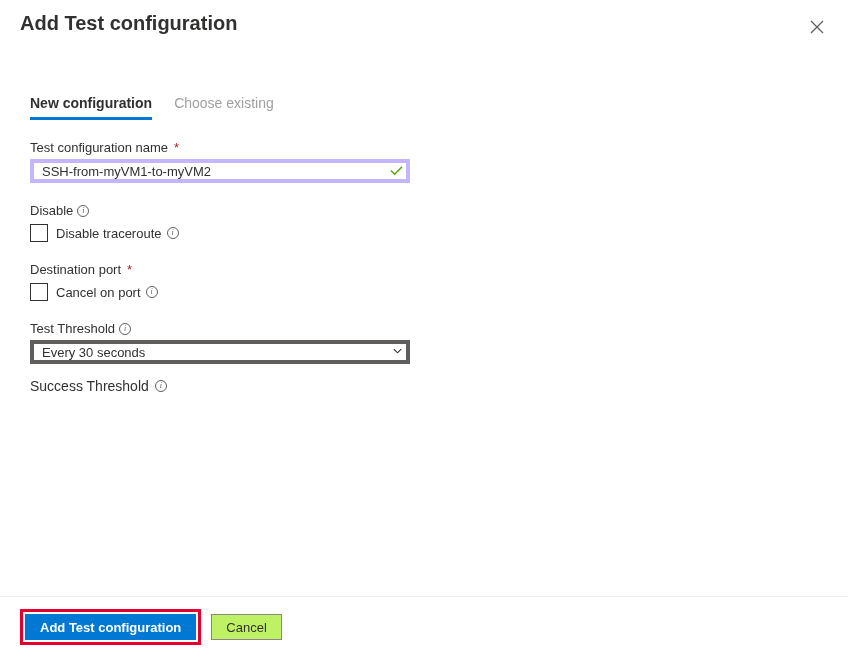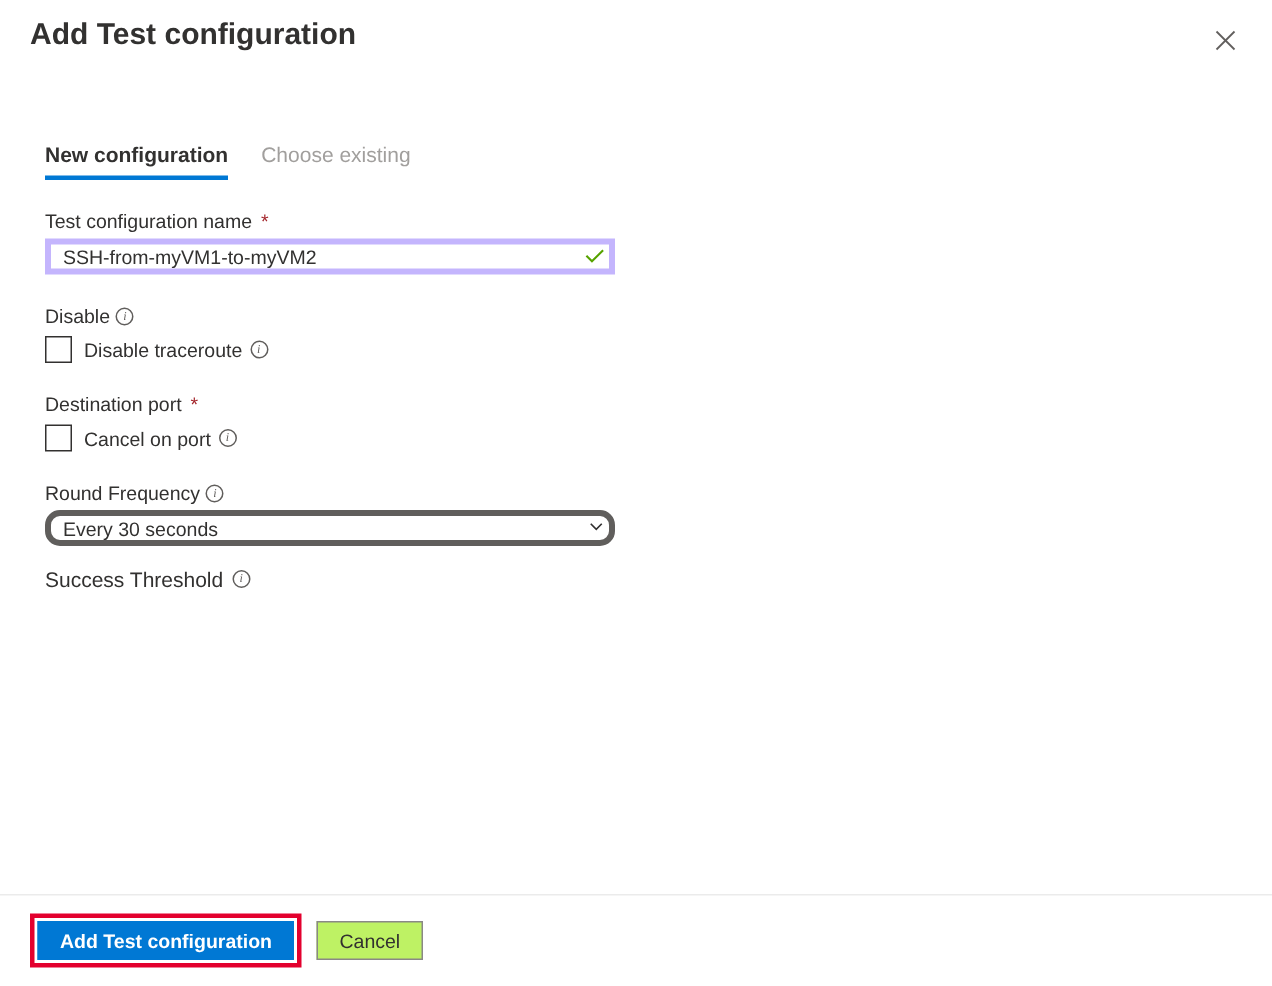--- a/index.html
+++ b/index.html
@@ -91,21 +91,21 @@
     width: 100%;
     height: 24px;
     border: 4px solid #c4b5fd;
     padding: 2px 24px 2px 8px;
     font-size: 13px;
     font-family: inherit;
     color: #323130;
     background: #fff;
     outline: none;
   }
-  .select.gray { border-color: #605e5c; border-radius: 10px; }
+  .select.gray { border-color: #605e5c; }
   .input.plain {
     border-color: #605e5c;
     width: 370px;
   }
   .valid-icon, .chevron {
     position: absolute;
     right: 7px;
     top: 50%;
     transform: translateY(-50%);
     pointer-events: none;
@@ -233,21 +233,21 @@
         <div class="checkbox"></div>
         <div class="checkbox-label">
           <span>Cancel on port</span>
           <span class="info-icon">i</span>
         </div>
       </div>
     </div>
 
     <div class="field">
       <div class="label">
-        <span>Round Frequency</span>
+        <span>Test Threshold</span>
         <span class="info-icon">i</span>
       </div>
       <div class="input-wrap">
         <div class="input select gray" style="display:flex;align-items:center;cursor:pointer;border-color:#605e5c;">
           <span>Every 30 seconds</span>
         </div>
         <span class="chevron"><svg viewBox="0 0 12 12">
               <polyline points="2,4 6,8 10,4"></polyline>
             </svg></span>
       </div>

